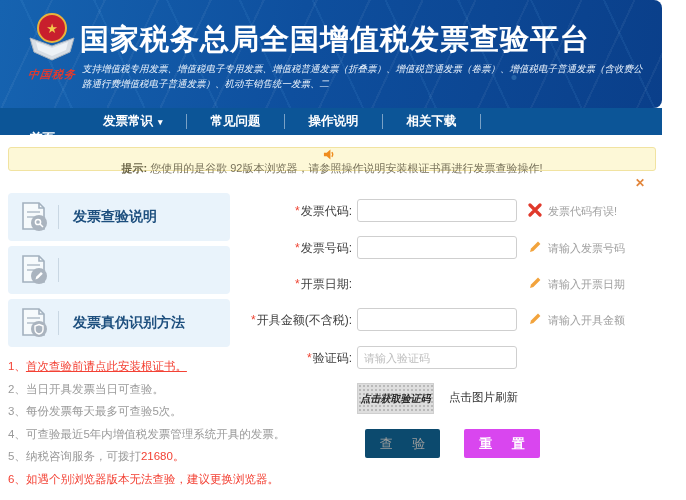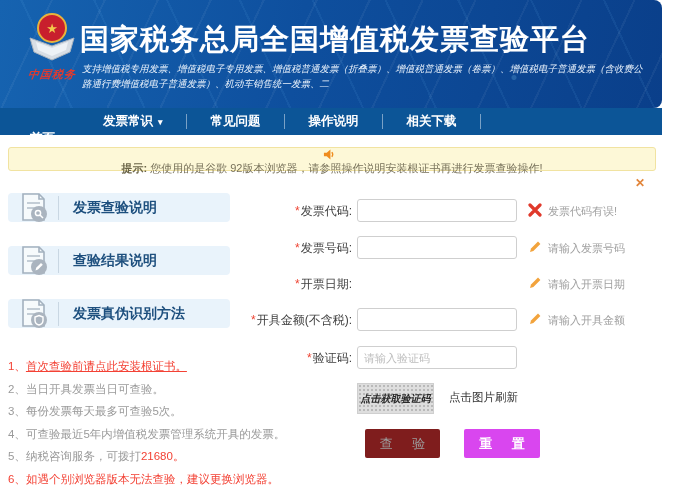--- a/index.html
+++ b/index.html
@@ -34,21 +34,21 @@
   .nav-arrow { font-size:9px; margin-left:5px; }
 
   
   .alert { position:absolute; left:8px; top:147px; width:648px; height:24px; background:#fdf8d7; border:1px solid #f1e3a1; border-radius:3px; display:flex; align-items:center; padding:0 10px;flex-direction:column; }
   .alert-icon { width:13px; height:13px; margin-right:6px; flex:0 0 auto; }
   .alert-text { font-size:11px; color:#77715a; }
   .alert-text b { color:#6b6548; }
   .alert-close { margin-left:auto; color:#e2853a; font-size:12px; font-weight:bold; cursor:pointer; }
 
   
-  .side-card { position:absolute; left:8px; width:222px; height:29px; background:#e9f3fb; border-radius:4px; display:flex; align-items:center; padding:0 12px; cursor:pointer; }
+  .side-card { position:absolute; left:8px; width:222px; height:48px; background:#e9f3fb; border-radius:4px; display:flex; align-items:center; padding:0 12px; cursor:pointer; }
   .side-card .divider { width:1px; height:24px; background:#c9d7e3; margin:0 14px 0 10px; }
   .side-label { font-size:14px; font-weight:bold; color:#1d4f7e; white-space:nowrap; }
 
   
   .notes { position:absolute; left:8px; top:355px; width:270px; font-size:11.5px; }
   .note-line { height:22.5px; line-height:22.5px; white-space:nowrap; }
   .c-gray { color:#9a9a9a; }
   .c-red { color:#f34235; }
   .note-link { color:#f34235; text-decoration:underline; cursor:pointer; }
 
@@ -62,21 +62,21 @@
   .fhint { position:absolute; left:548px; font-size:11px; color:#a0a0a0; line-height:24px; white-space:nowrap; }
 
   .captcha-box { position:absolute; left:357px; top:383px; width:77px; height:31px;
     background:#dedede;
     background-image:radial-gradient(#b9b9b9 0.8px, transparent 1px); background-size:4px 4px;
     border:1px solid #cfcfcf; display:flex; align-items:center; justify-content:center; cursor:pointer; }
   .captcha-text { font-family:"Liberation Serif", serif; font-style:italic; font-weight:bold; font-size:10px; color:#2a2a2a; white-space:nowrap; }
   .captcha-refresh { position:absolute; left:449px; top:390px; font-size:11.5px; color:#333; cursor:pointer; white-space:nowrap; }
 
   .btn { position:absolute; top:429px; height:29px; border:none; border-radius:2px; font-size:13px; letter-spacing:8px; text-indent:8px; cursor:pointer; font-family:"Liberation Sans",sans-serif; }
-  .btn-check { left:365px; width:75px; background:#7f1d1d; color:#9c9c9c; }
+  .btn-check { left:365px; width:75px; background:#0c4a6e; color:#9c9c9c; }
   .btn-reset { left:464px; width:76px; background:#d946ef; color:#ffffff; font-weight:bold; }
 </style>
 </head>
 <body>
 
 <div id="stage">
 
   <div class="banner">
     <div class="logo">
       <svg width="52" height="50" viewBox="0 0 52 50">
@@ -135,21 +135,20 @@
   <div class="side-card" style="top:246px">
     <svg width="28" height="30" viewBox="0 0 28 30">
       <path d="M3 1 L19 1 L24 6 L24 27 L3 27 Z" fill="#f6fafc" stroke="#a3b1bf" stroke-width="1.6"></path>
       <path d="M19 1 L19 6 L24 6" fill="none" stroke="#a3b1bf" stroke-width="1.6"></path>
       <line x1="7" y1="10" x2="20" y2="10" stroke="#b7c2cc" stroke-width="1.6"></line>
       <line x1="7" y1="15" x2="20" y2="15" stroke="#b7c2cc" stroke-width="1.6"></line>
       <circle cx="19" cy="21" r="8" fill="#aab4bf"></circle>
       <path d="M15.5 24.5 L16.2 21.8 L21 17 L22.8 18.8 L18 23.6 Z" fill="#fff"></path>
     </svg>
     <span class="divider"></span>
-    <span class="side-label">查验结果说明</span>
   </div>
   <div class="side-card" style="top:299px">
     <svg width="28" height="30" viewBox="0 0 28 30">
       <path d="M3 1 L19 1 L24 6 L24 27 L3 27 Z" fill="#f6fafc" stroke="#a3b1bf" stroke-width="1.6"></path>
       <path d="M19 1 L19 6 L24 6" fill="none" stroke="#a3b1bf" stroke-width="1.6"></path>
       <line x1="7" y1="10" x2="20" y2="10" stroke="#b7c2cc" stroke-width="1.6"></line>
       <line x1="7" y1="15" x2="20" y2="15" stroke="#b7c2cc" stroke-width="1.6"></line>
       <circle cx="19" cy="21" r="8" fill="#aab4bf"></circle>
       <path d="M19 16.5 L23 18 L23 21.5 C23 24 21 25.5 19 26 C17 25.5 15 24 15 21.5 L15 18 Z" fill="none" stroke="#fff" stroke-width="1.4"></path>
     </svg>

